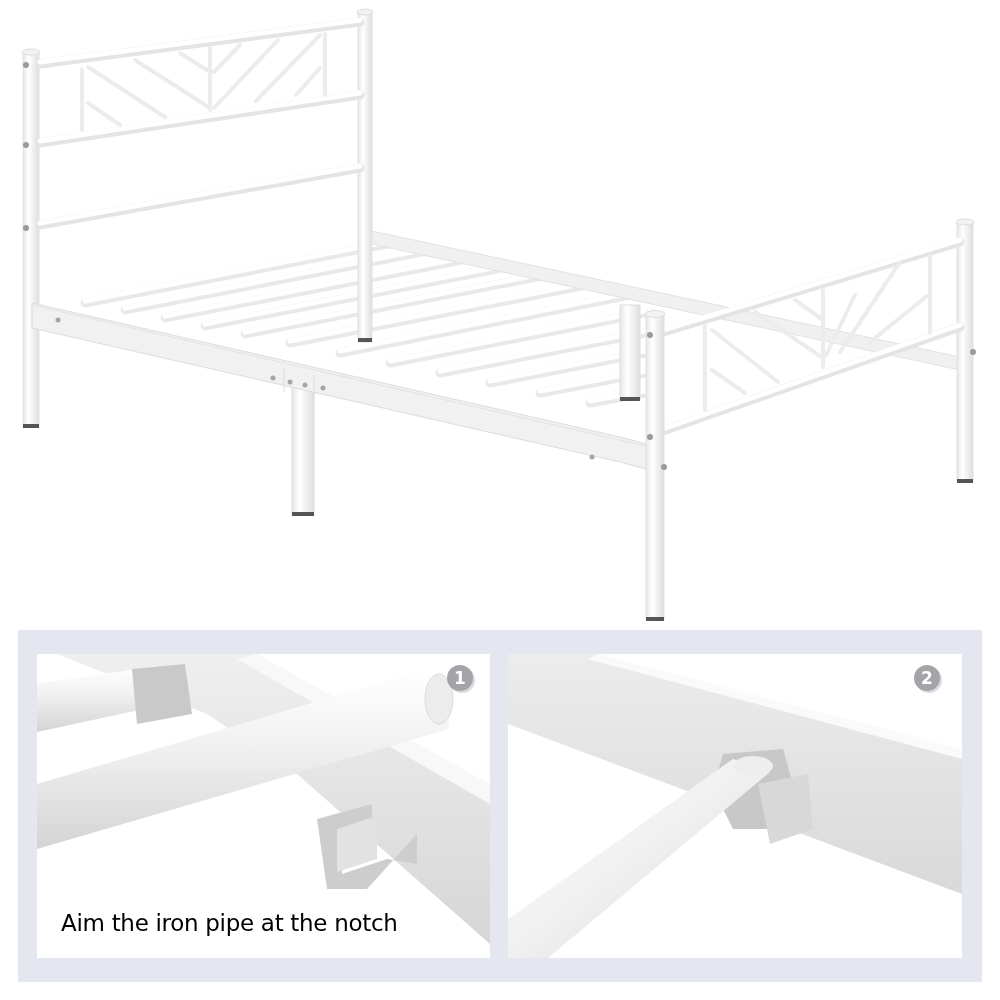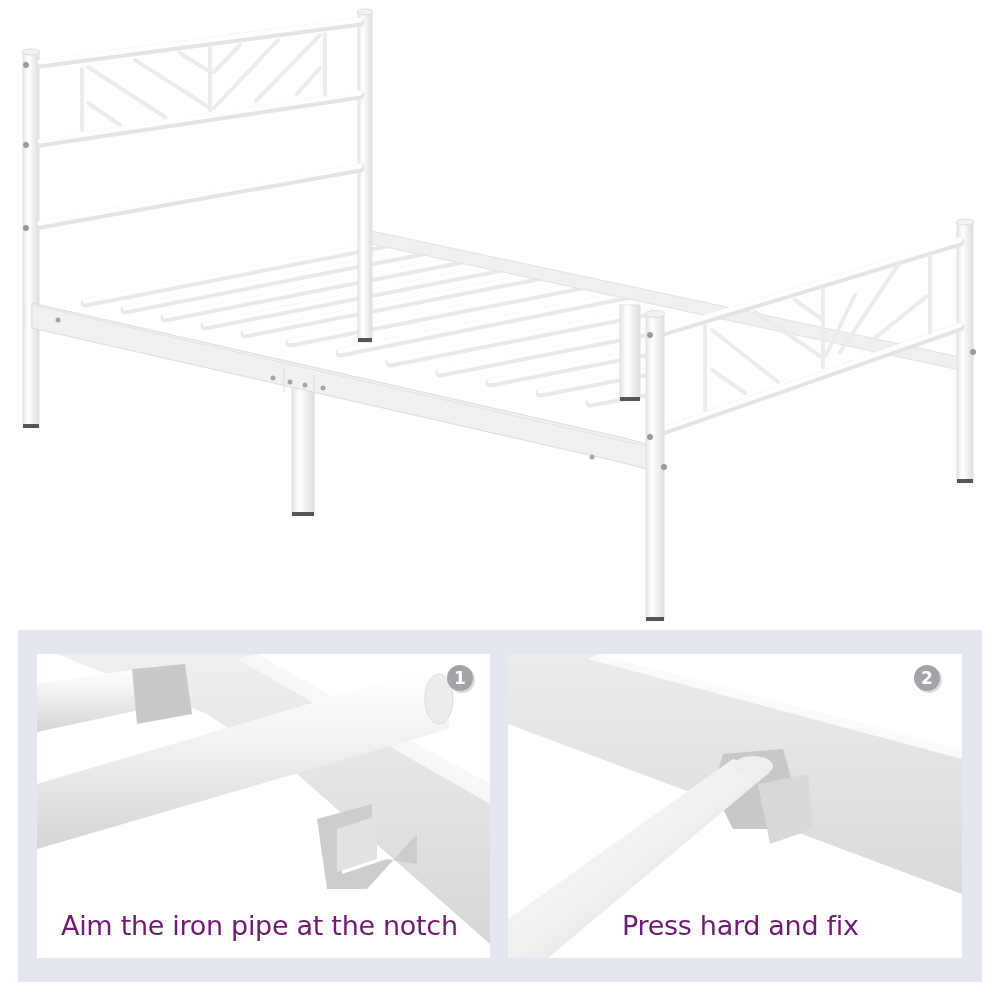--- a/index.html
+++ b/index.html
@@ -12,21 +12,21 @@
   .step { position: absolute; top: 24px; height: 304px; background: #ffffff; overflow: hidden; }
   .step-1 { left: 19px; width: 453px; }
   .step-2 { left: 490px; width: 454px; }
   .step svg { position: absolute; left: 0; top: 0; }
   .badge { position: absolute; top: 11px; width: 26px; height: 26px; border-radius: 50%;
            background: #a3a4a8; color: #ffffff; font-weight: bold; font-size: 17px;
            line-height: 26px; text-align: center;
            box-shadow: 2px 2px 0 #d9dbe2; font-family: "DejaVu Sans", sans-serif; }
   .step-1 .badge { left: 410px; }
   .step-2 .badge { left: 406px; }
-  .caption { position: absolute; top: 256px; font-size: 27px; color: #701a75;
+  .caption { position: absolute; top: 256px; font-size: 23px; color: #000000;
              letter-spacing: -0.3px; white-space: nowrap;
              font-family: "DejaVu Sans", sans-serif; font-weight: normal; }
   .step-1 .caption { left: 24px; }
   .step-2 .caption { left: 114px; }
 </style>
 </head>
 <body>
 
 <div class="hero">
   <svg width="1000" height="630" viewBox="0 0 1000 630">
@@ -226,16 +226,15 @@
       <polygon points="90,0 454,95 454,105 80,5" fill="#fafafa"></polygon>
 
       <path d="M215,100 L275,95 L285,130 L270,175 L225,175 L205,135 Z" fill="#c8c8c8"></path>
 
       <polygon points="0,265 225,105 262,118 40,304 0,304" fill="url(#pipeG2)"></polygon>
       <ellipse cx="245" cy="112" rx="20" ry="10" fill="#eeeeee"></ellipse>
 
       <path d="M250,130 L300,120 L305,175 L262,190 Z" fill="#d8d8d8"></path>
     </svg>
     <div class="badge">2</div>
-    <div class="caption">Press hard and fix</div>
   </div>
 
 </div>
 
 </body></html>

